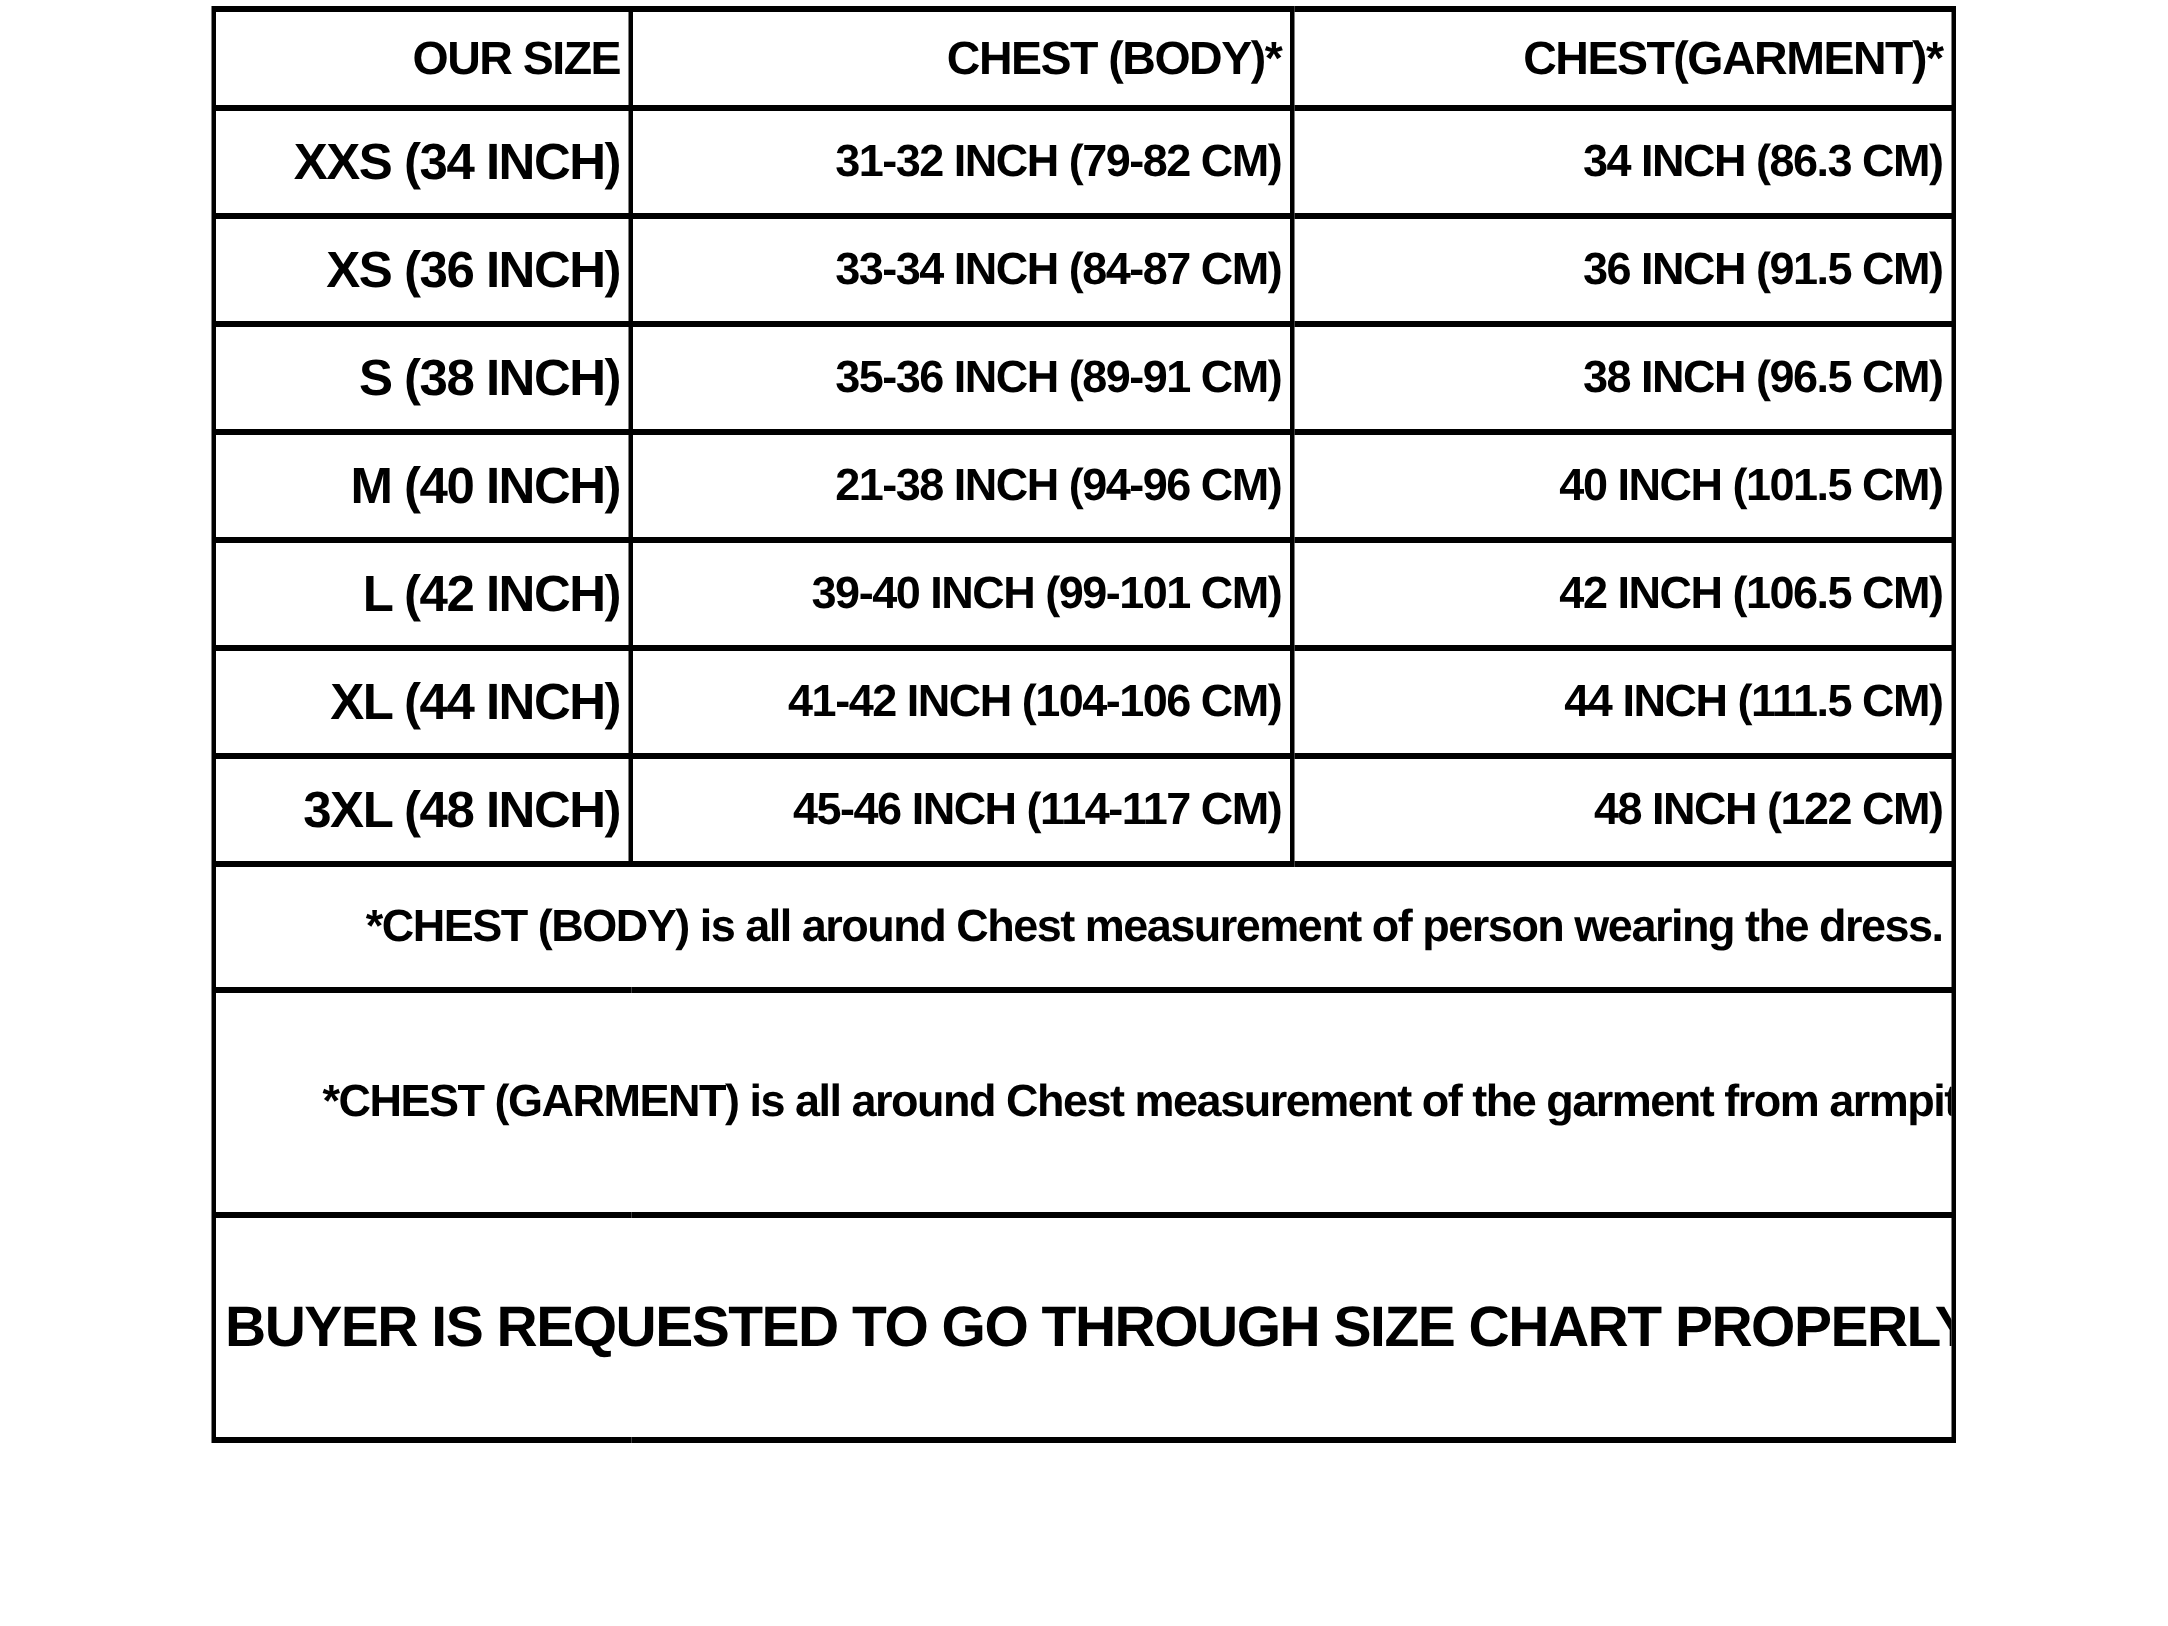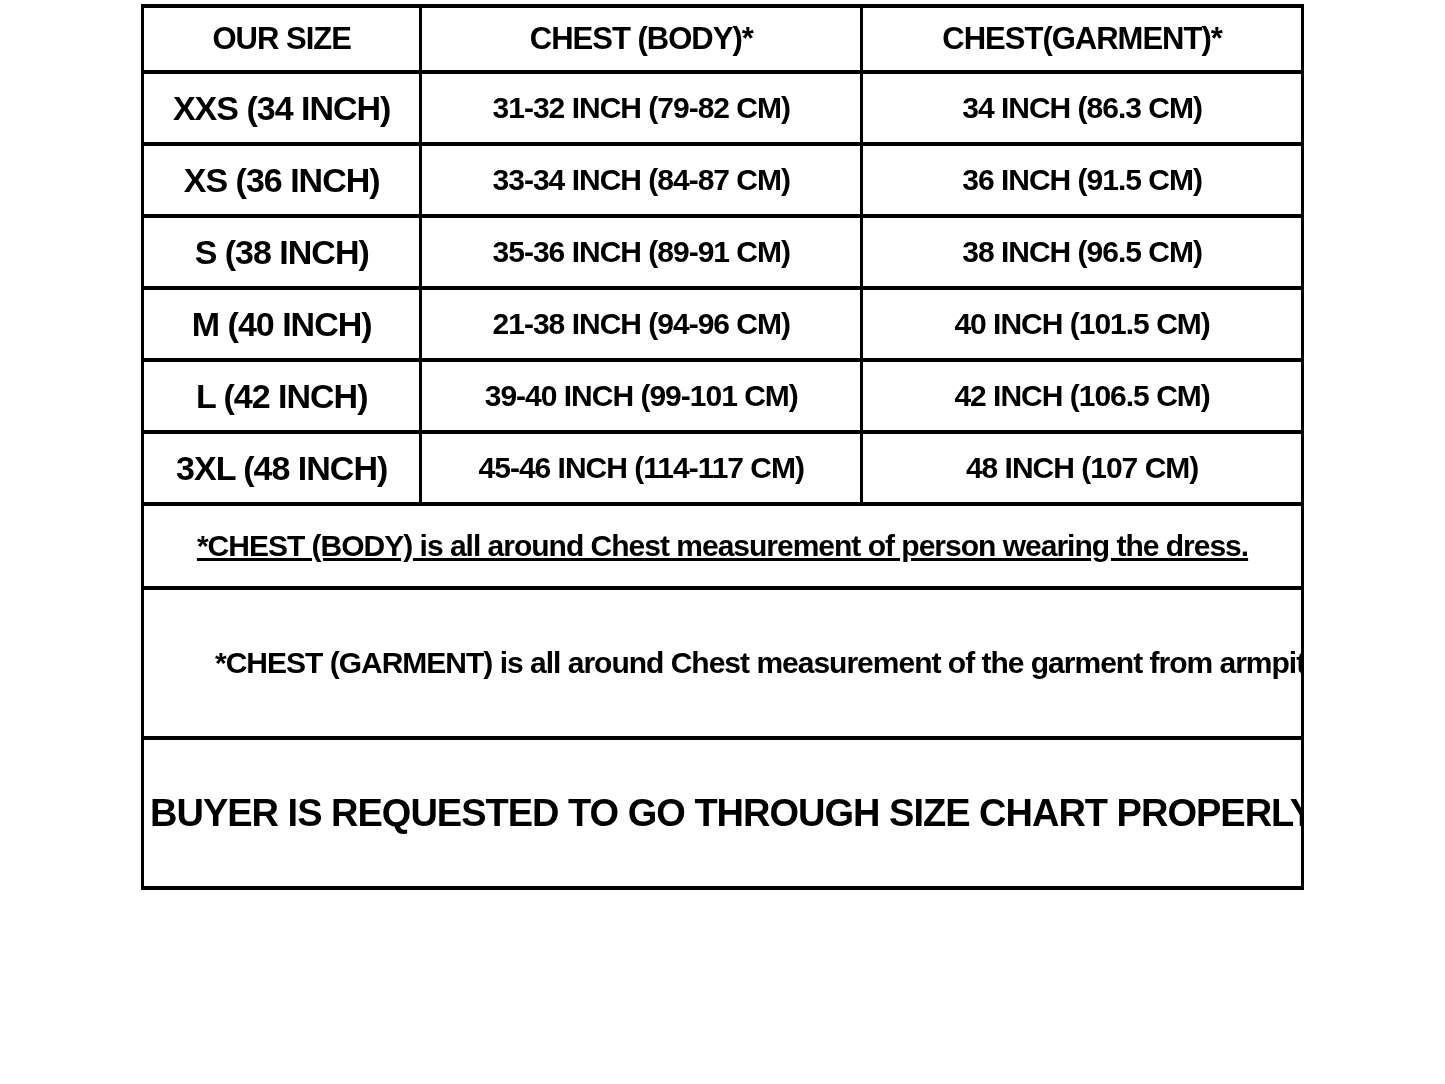--- a/index.html
+++ b/index.html
@@ -22,21 +22,21 @@
     width: 1163px;
     border-collapse: collapse;
     table-layout: fixed;
     background: #ffffff;
   }
   table.size-chart th,
   table.size-chart td {
     border: 3px solid #000000;
     border-top-width: 4px;
     border-bottom-width: 4px;
-    text-align: center;
+    text-align: right;
     vertical-align: middle;
     font-weight: bold;
     letter-spacing: -1px;
     padding: 0 6px;
     overflow: hidden;
     white-space: nowrap;
   }
   table.size-chart th.h-cell {
     height: 66px;
     font-size: 31px;
@@ -49,21 +49,20 @@
     height: 72px;
     font-size: 30px;
   }
   td.note-cell {
     white-space: normal;
     font-size: 30px;
     letter-spacing: -1px;
   }
   td.note-cell.note-1 {
     height: 84px;
-    text-decoration: underline;
   }
   td.note-cell.note-2 {
     height: 150px;
     line-height: 70px;
   }
   td.note-cell.note-2 .inner {
     max-width: 1015px;
     margin: 0 auto;
   }
   td.note-cell.note-3 {
@@ -108,23 +107,28 @@
       <td class="size-cell">M (40 INCH)</td>
       <td class="body-cell">21-38 INCH (94-96 CM)</td>
       <td class="garment-cell">40 INCH (101.5 CM)</td>
     </tr>
     <tr>
       <td class="size-cell">L (42 INCH)</td>
       <td class="body-cell">39-40 INCH (99-101 CM)</td>
       <td class="garment-cell">42 INCH (106.5 CM)</td>
     </tr>
     <tr>
+      <td class="size-cell">XL (44 INCH)</td>
+      <td class="body-cell">41-42 INCH (104-106 CM)</td>
+      <td class="garment-cell">44 INCH (111.5 CM)</td>
+    </tr>
+    <tr>
       <td class="size-cell">3XL (48 INCH)</td>
       <td class="body-cell">45-46 INCH (114-117 CM)</td>
-      <td class="garment-cell">48 INCH (107 CM)</td>
+      <td class="garment-cell">48 INCH (122 CM)</td>
     </tr>
     <tr>
       <td class="note-cell note-1" colspan="3">*CHEST (BODY) is all around Chest measurement of person wearing the dress.</td>
     </tr>
     <tr>
       <td class="note-cell note-2" colspan="3">
         <div class="inner">*CHEST (GARMENT) is all around Chest measurement of the garment from armpit to armpit.</div>
       </td>
     </tr>
     <tr>

